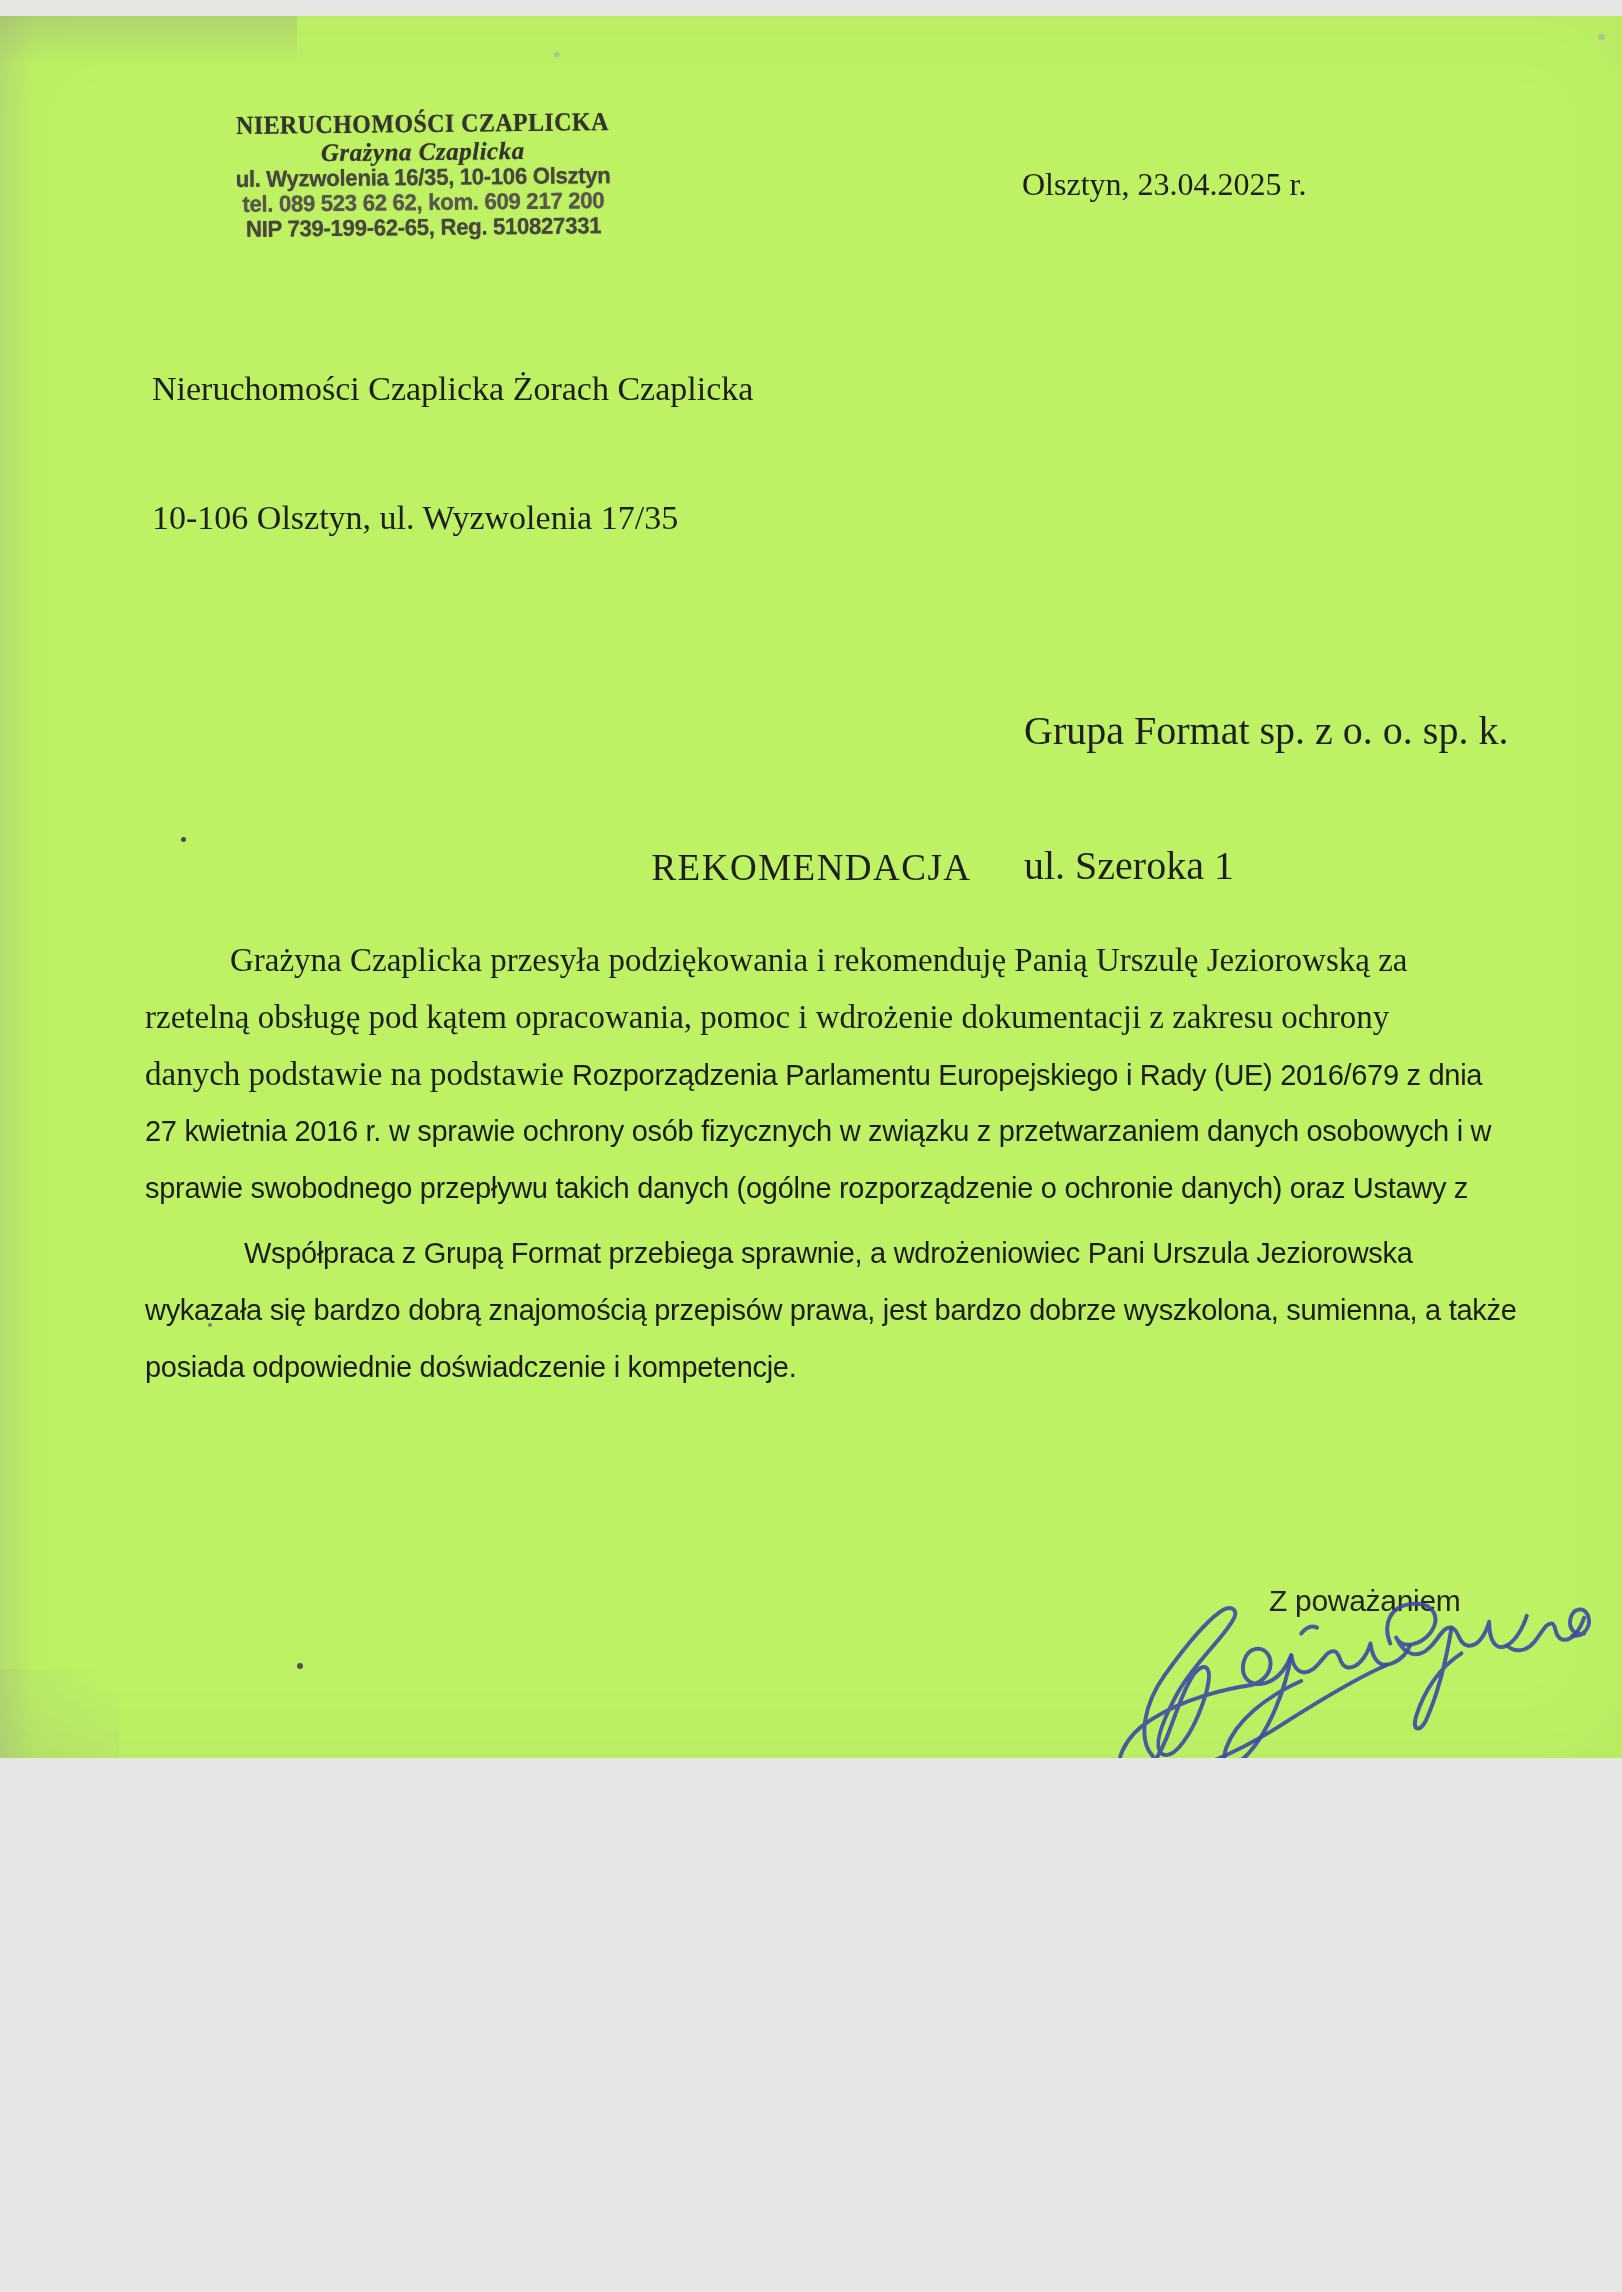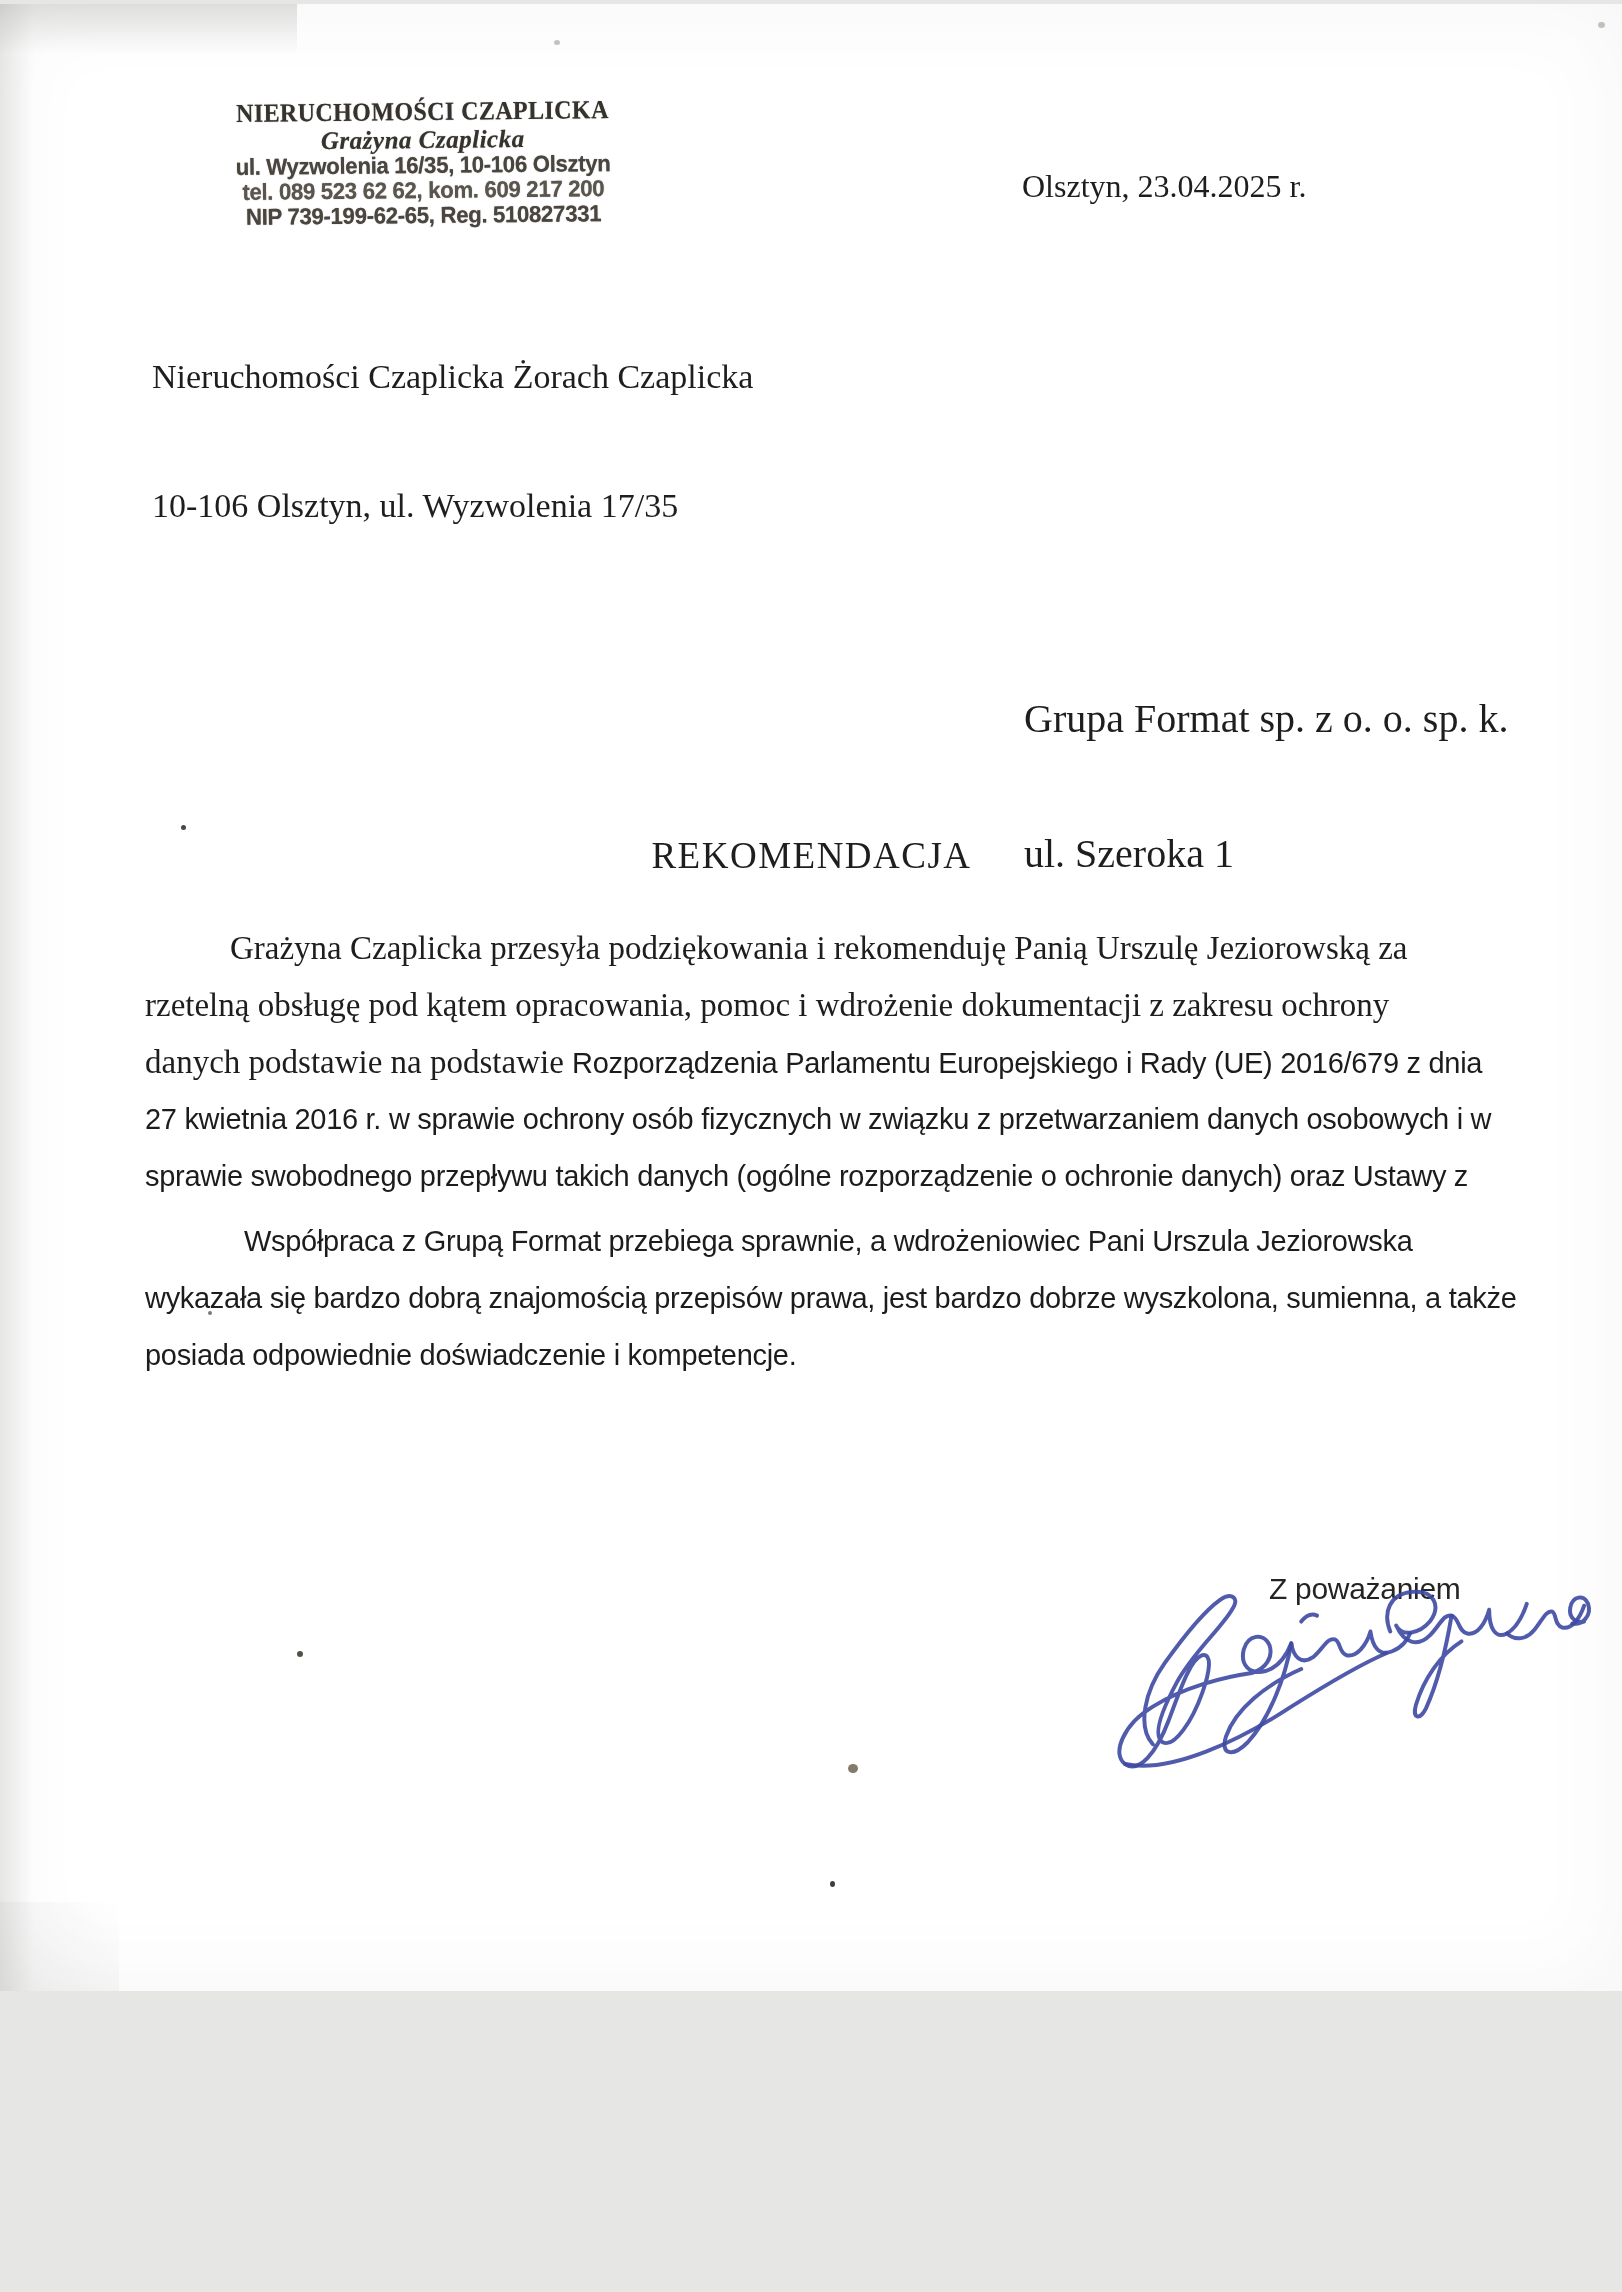--- a/index.html
+++ b/index.html
@@ -1,20 +1,20 @@
 <!DOCTYPE html>
 <html><head>
 <meta charset="utf-8">
 <style>
   html,body{margin:0;padding:0;background:#e6e6e4;}
   .page{
     position:relative;
-    width:1623px;height:1987px;
-    margin:4px auto;
-    background:#ffffff;
+    width:1623px;height:1742px;
+    margin:16px auto;
+    background:#bef264;
     overflow:hidden;
     font-family:"Liberation Serif", serif;
     color:#1e1e1e;
     box-shadow:inset 0 0 89px rgba(90,90,85,0.06);
   }
   .edge-left{position:absolute;left:0;top:0;bottom:0;width:34px;
     background:linear-gradient(to right, rgba(150,150,146,0.20), rgba(150,150,146,0));}
   .corner-tl{position:absolute;left:0;top:0;width:297px;height:50px;
     background:linear-gradient(to bottom, rgba(140,140,136,0.26), rgba(140,140,136,0));}
   .corner-bl{position:absolute;left:0;bottom:0;width:119px;height:89px;
@@ -28,21 +28,21 @@
     color:#36332e;
     text-shadow:0 0 1px rgba(54,51,46,0.65);
   }
   .stamp .s1{font-weight:700;font-size:26px;letter-spacing:0.5px;transform:scaleX(0.92);line-height:30px;}
   .stamp .s2{font-weight:700;font-style:italic;font-size:25px;letter-spacing:0.5px;line-height:26px;}
   .stamp .s3{font-family:"Liberation Sans", sans-serif;font-weight:700;font-size:23px;
     letter-spacing:-0.4px;line-height:25px;color:#4a463f;transform:scaleX(0.97);}
   .stamp .s3.faded{color:#5a564e;}
 
   
-  .dateline{position:absolute;left:1022px;top:164px;font-size:32px;white-space:pre;}
+  .dateline{position:absolute;left:1022px;top:150px;font-size:32px;white-space:pre;}
   .sender{position:absolute;left:152px;top:265px;font-size:34px;line-height:43px;white-space:pre;}
   .recipient{position:absolute;left:1024px;top:602px;font-size:40px;line-height:45px;white-space:pre;}
 
   
   .title{position:absolute;left:0;right:0;top:830px;text-align:center;
     font-size:37px;letter-spacing:1.5px;}
 
   
   .body{position:absolute;left:145px;top:916px;width:1356px;}
   .line{height:57px;line-height:57px;white-space:pre;}

